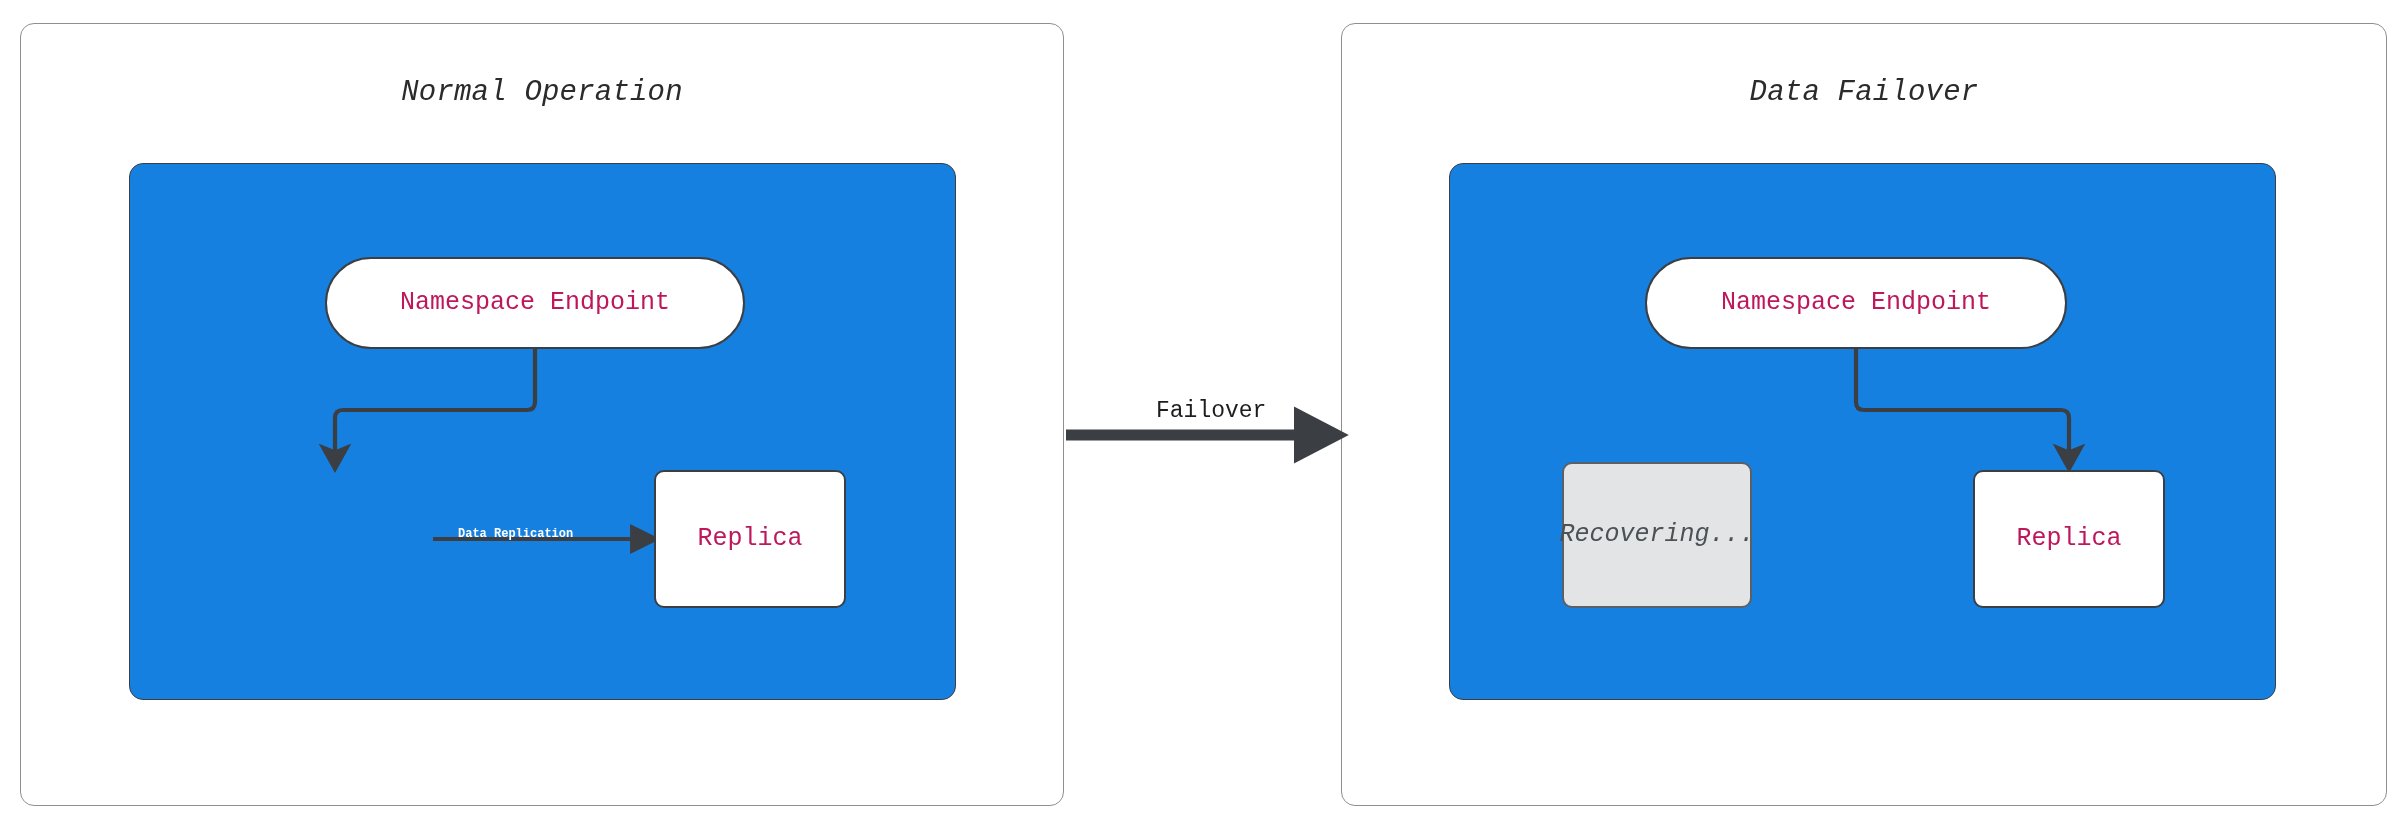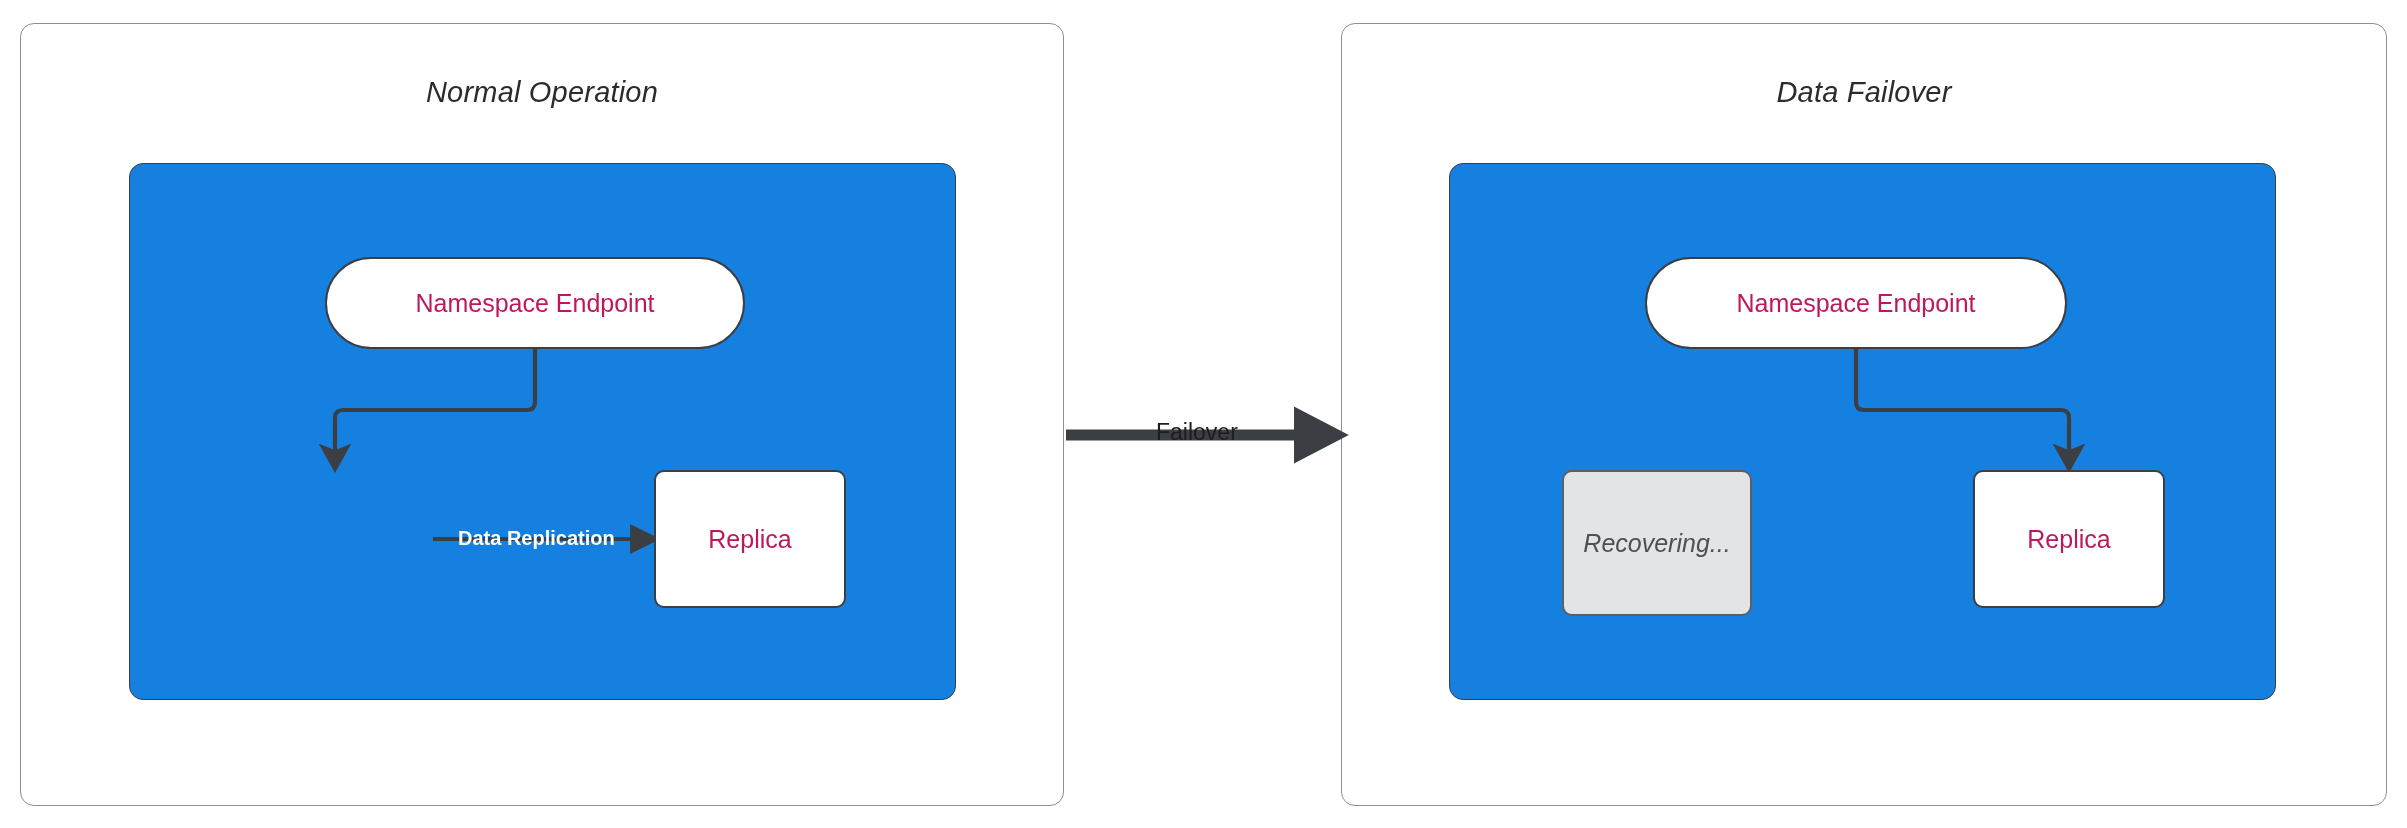--- a/index.html
+++ b/index.html
@@ -14,20 +14,21 @@
     font-family: "Liberation Sans", sans-serif;
     overflow: hidden;
     position: relative;
   }
 
   #stage {
     position: relative;
     width: 2330px;
     height: 828px;
     background: #ffffff;
+    font-family: Liberation Mono, monospace;
   }
 
   
   .panel {
     position: absolute;
     background: #ffffff;
     border: 1.5px solid #8f8f8f;
     border-radius: 14px;
     box-sizing: border-box;
   }
@@ -77,21 +78,20 @@
     border-radius: 999px;
   }
   .node.rect {
     border-radius: 10px;
   }
   .node.recovering {
     background: #e2e4e6;
     border: 2.3px solid #5b6066;
     color: #4c5156;
     font-style: italic;
-    margin-top: 8px;
   }
 
   
   #ns-endpoint-left { left: 325px; top: 257px; width: 420px; height: 92px; }
   #primary-ns       { left: 238px; top: 470px; width: 195px; height: 138px; }
   #replica-left     { left: 654px; top: 470px; width: 192px; height: 138px; }
 
   
   #ns-endpoint-right { left: 1645px; top: 257px; width: 422px; height: 92px; }
   #recovering        { left: 1562px; top: 462px; width: 190px; height: 146px; }
@@ -104,36 +104,36 @@
     top: 0;
     width: 2407px;
     height: 828px;
     pointer-events: none;
     z-index: 3;
   }
 
   
   .edge-label {
     position: absolute;
-    font-size: 20px;
+    font-size: 12px;
     font-weight: bold;
     color: #ffffff;
     white-space: nowrap;
     z-index: 5;
   }
   #label-data-replication { left: 458px; top: 527px; }
 
   .mid-label {
     position: absolute;
     font-size: 23px;
     color: #1d1d1d;
     white-space: nowrap;
     z-index: 5;
   }
-  #label-failover { left: 1156px; top: 419px; }
+  #label-failover { left: 1156px; top: 398px; }
 </style>
 </head>
 <body>
 
 <div id="stage">
 
   <svg id="wires" viewBox="0 0 2407 828" xmlns="http://www.w3.org/2000/svg">
     <defs>
       <marker id="arrow-thin" markerWidth="9" markerHeight="9" refX="3.2" refY="4.5" orient="auto" markerUnits="strokeWidth">
         <path d="M0,0.6 L7,4.5 L0,8.4 L1.6,4.5 Z" fill="#3b3f44"></path>

